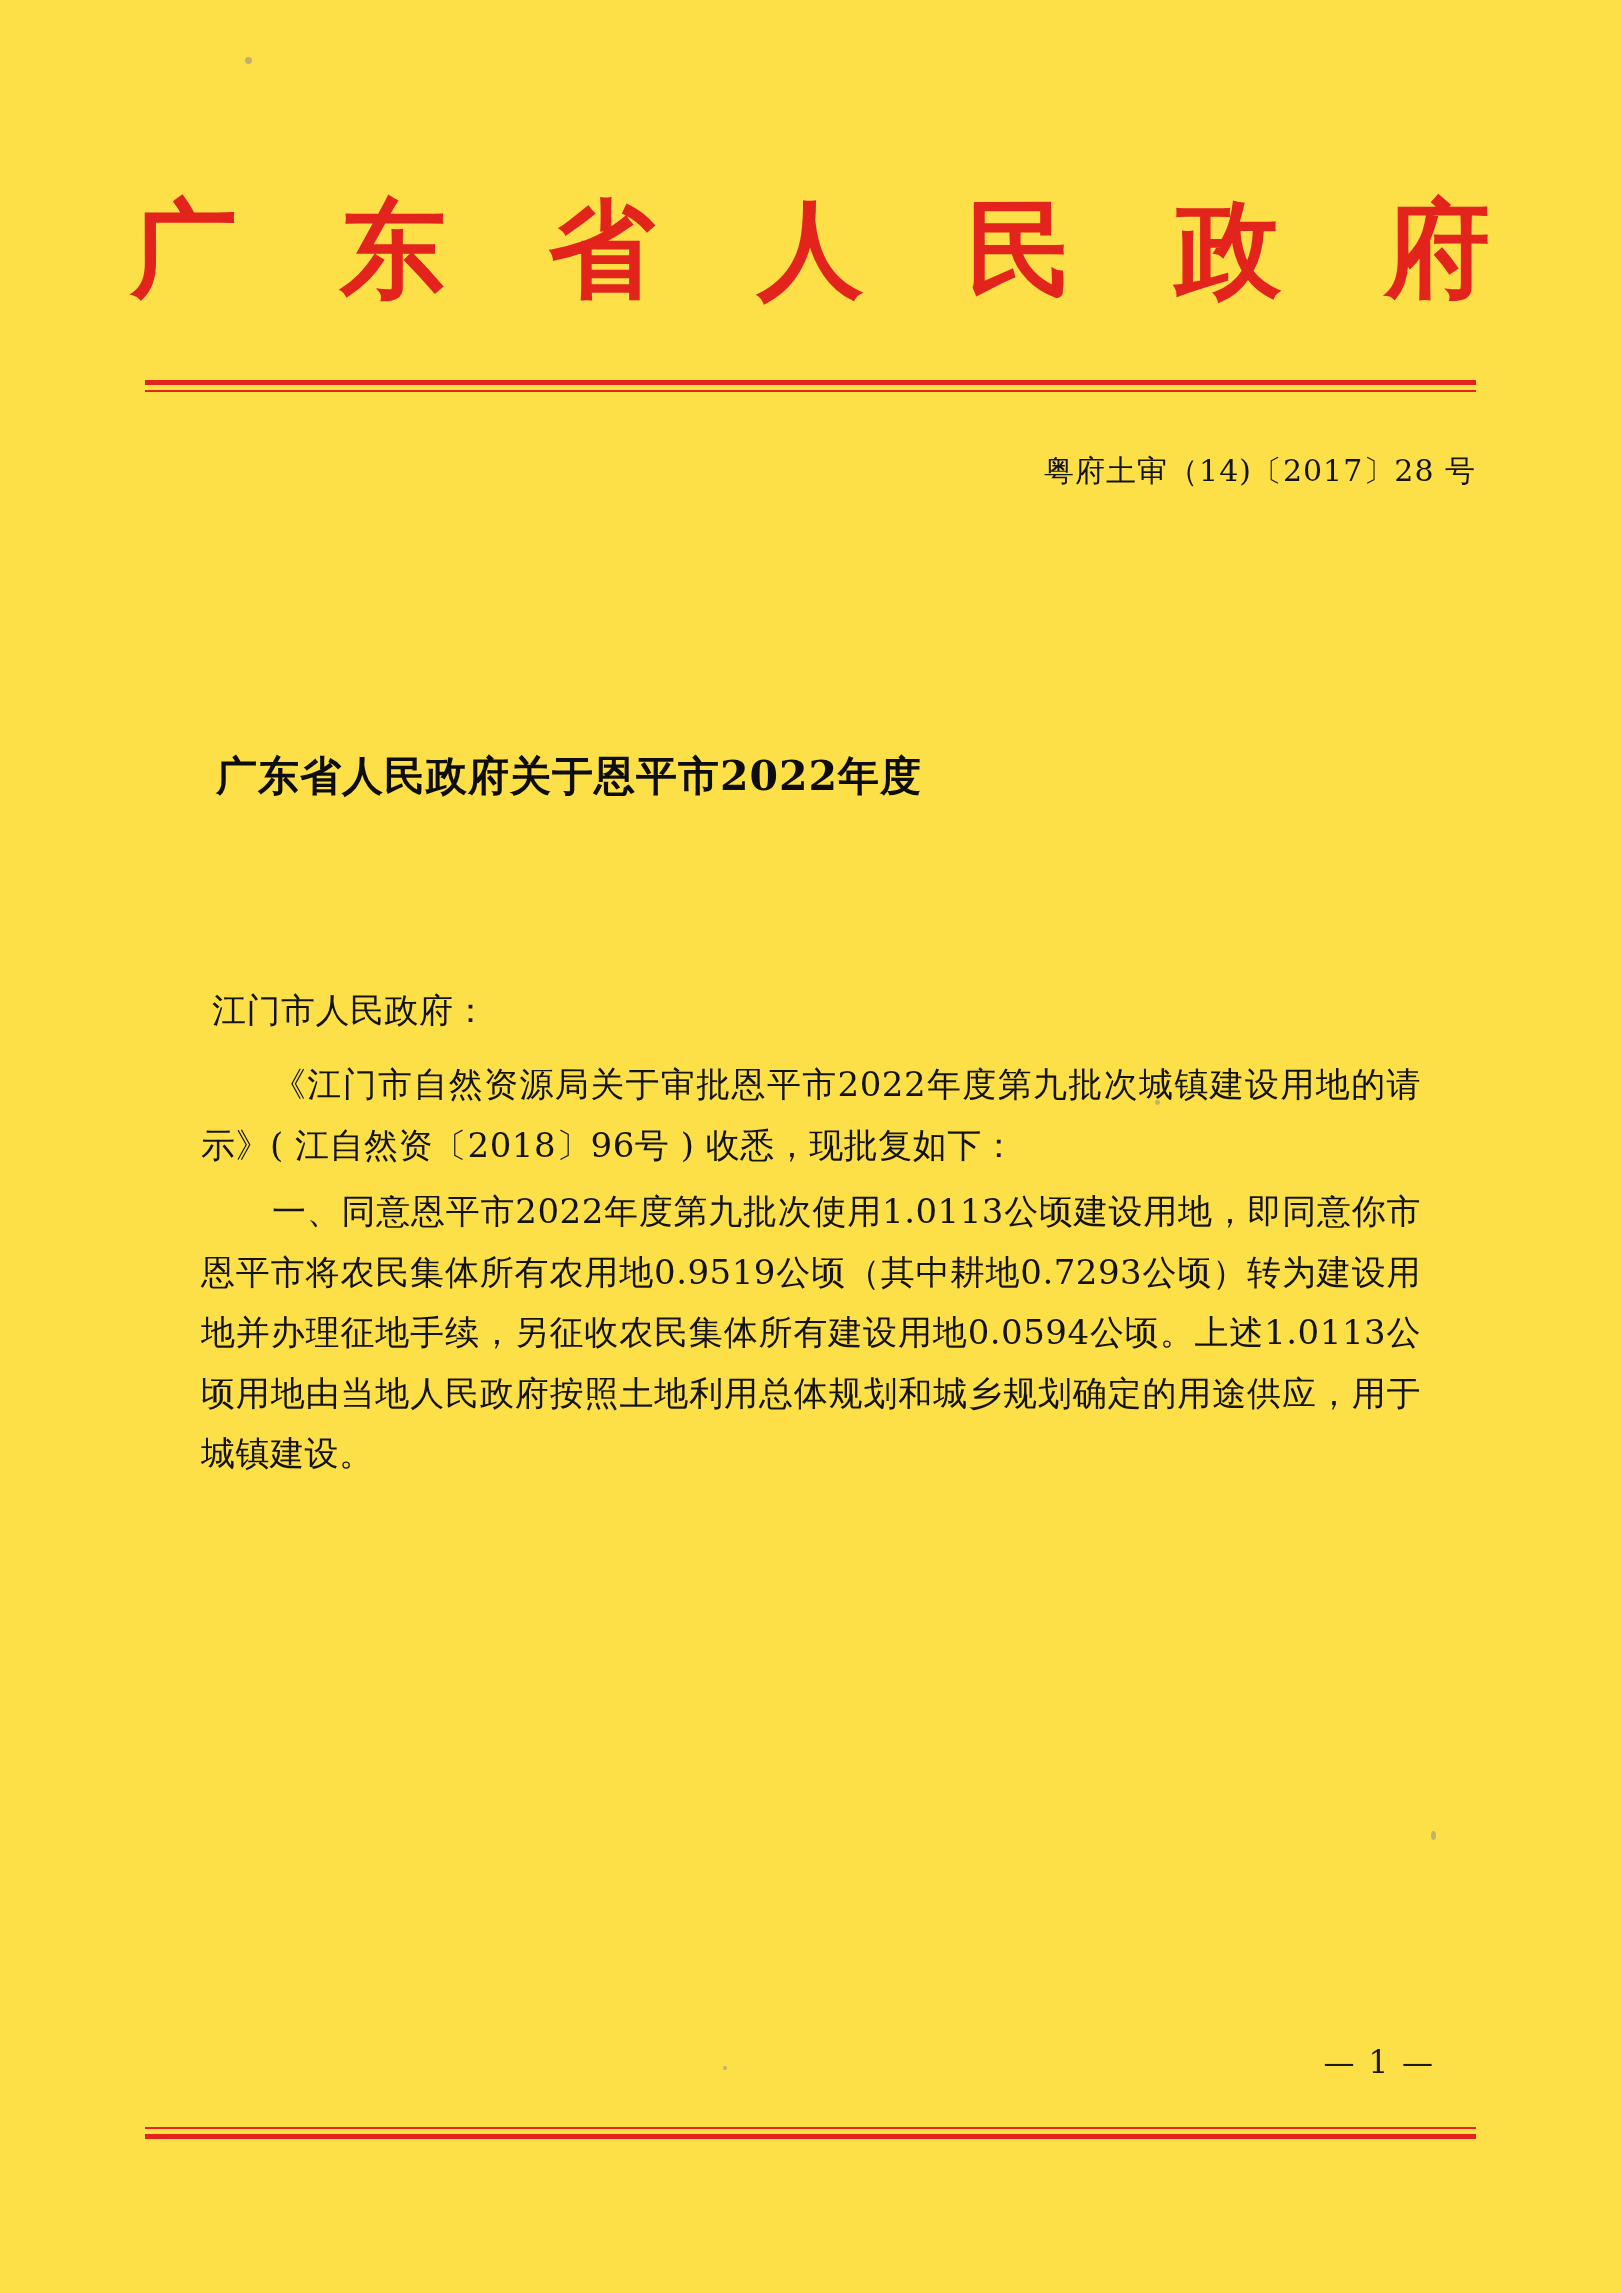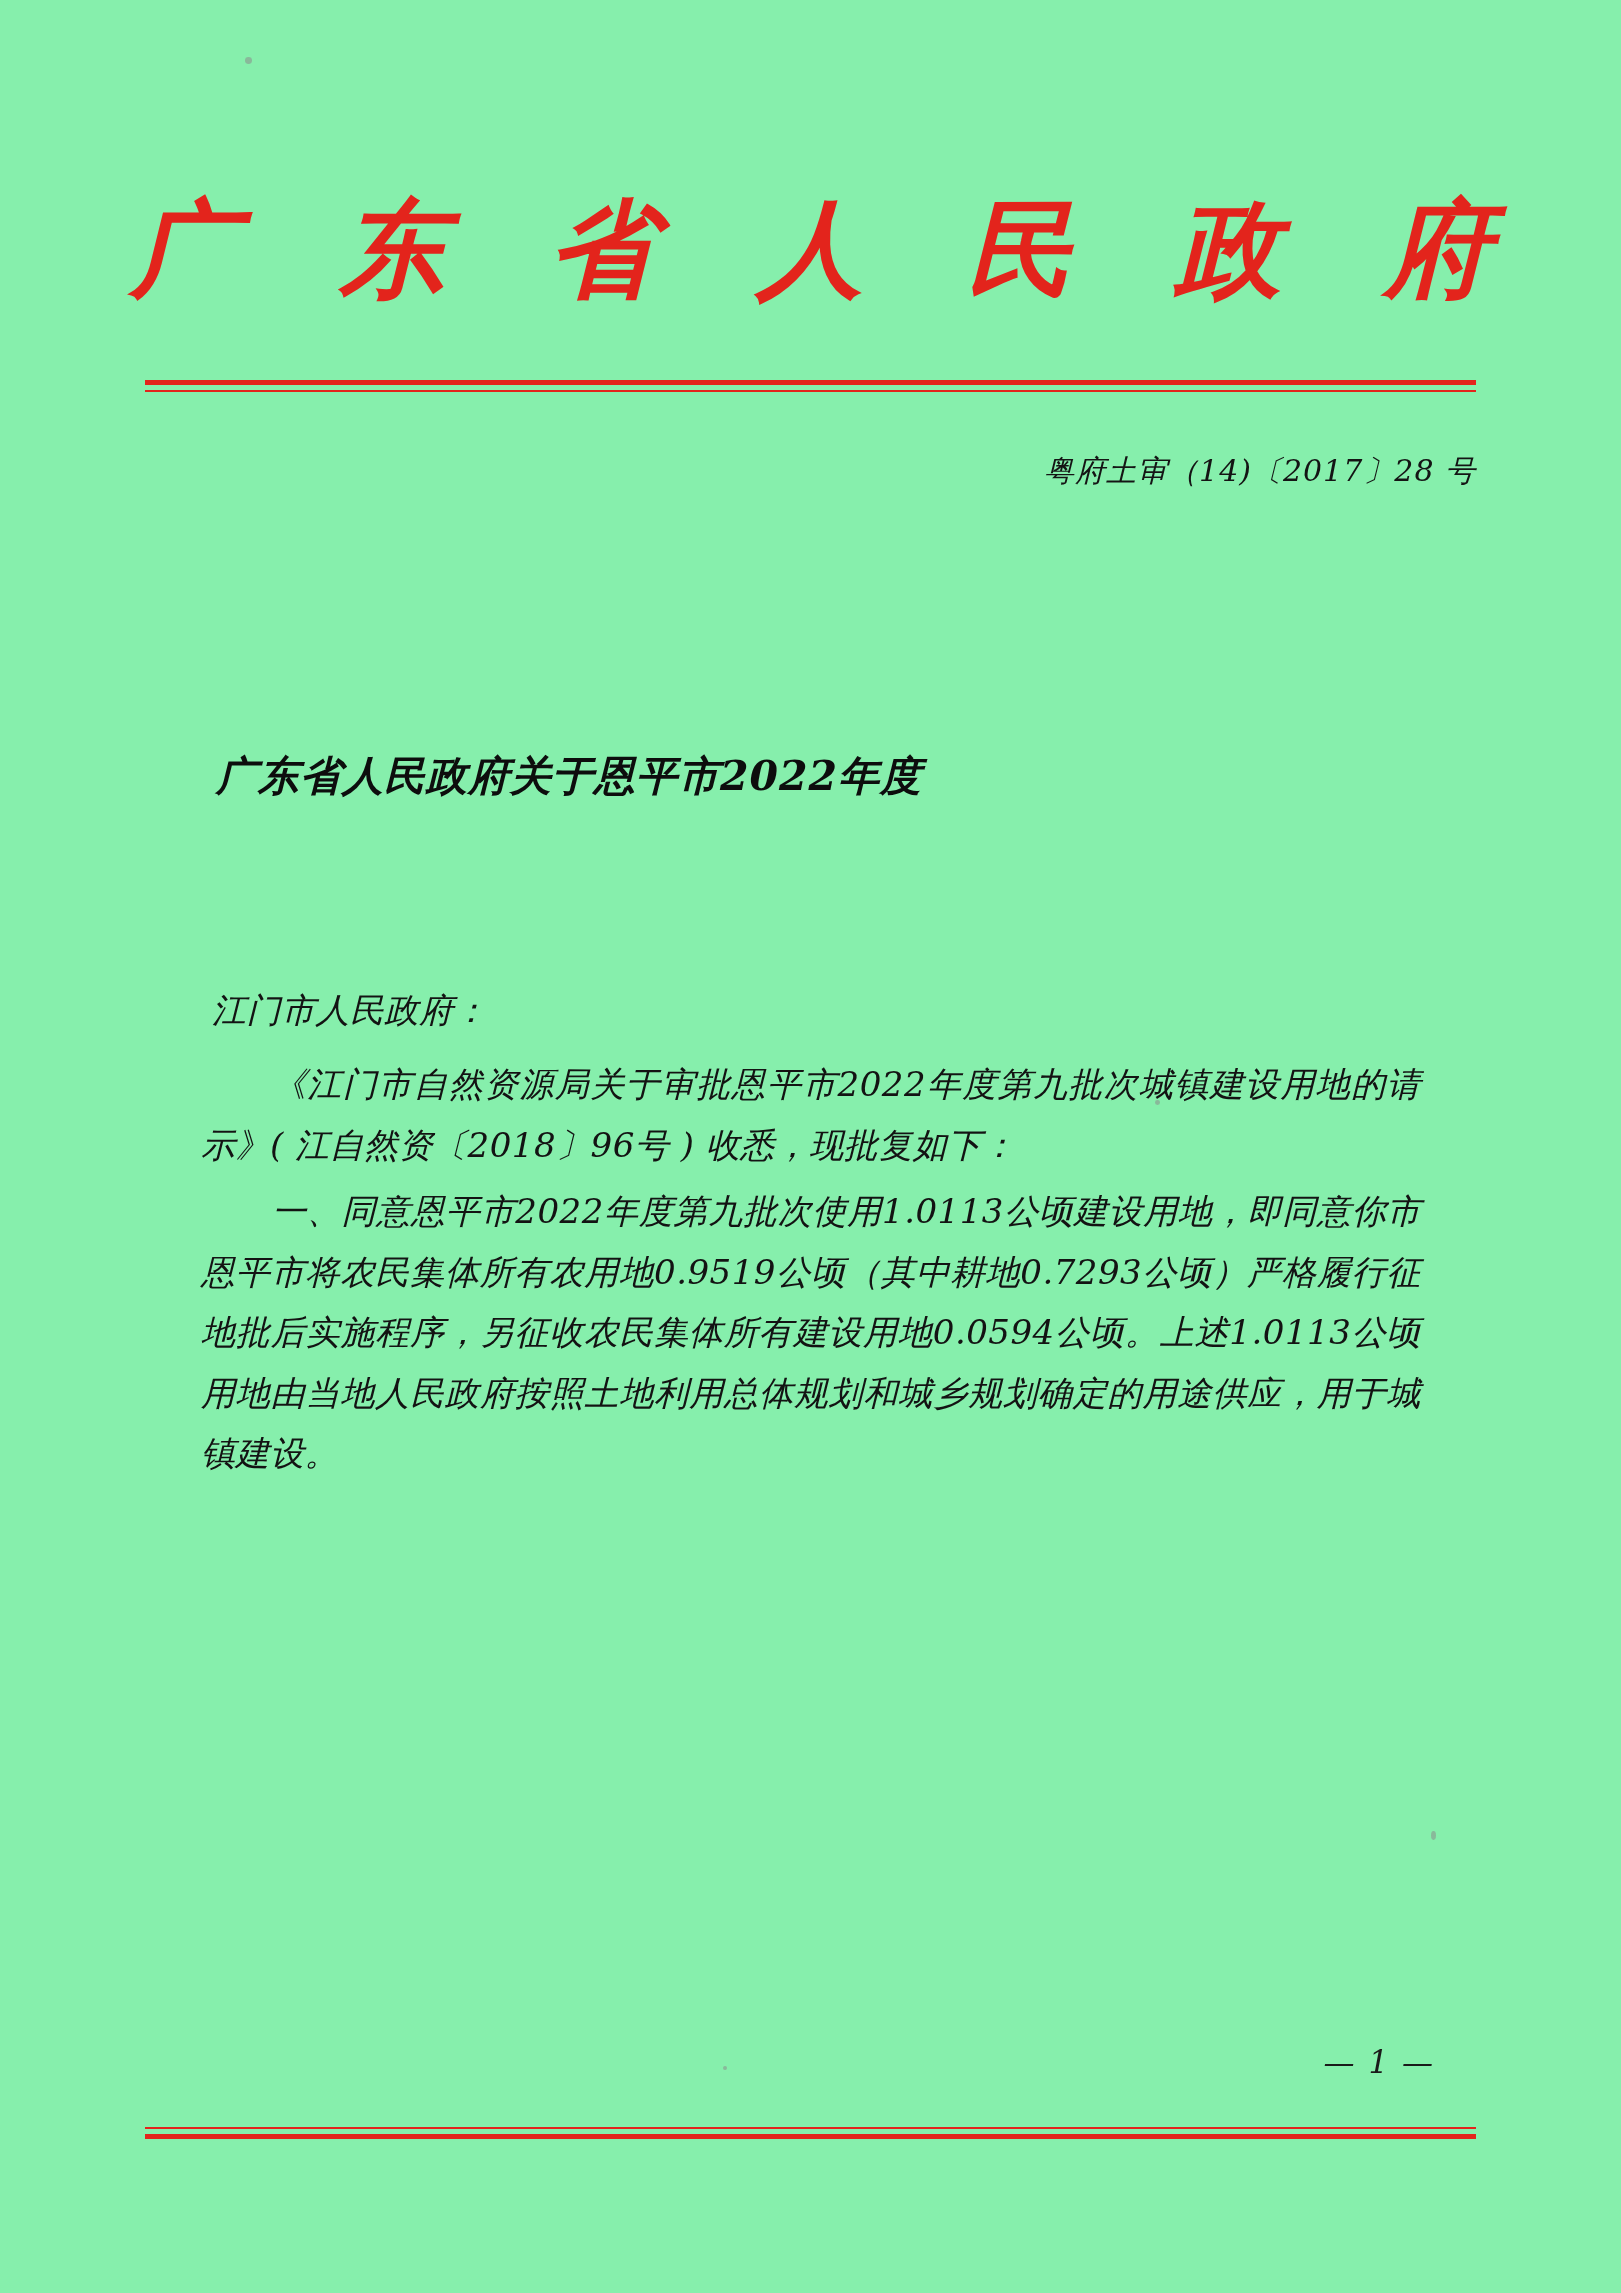--- a/index.html
+++ b/index.html
@@ -17,22 +17,21 @@
     background: #fefefe;
     box-sizing: border-box;
     overflow: hidden;
   }
   .sheet {
     position: absolute;
     left: 0;
     top: 0;
     width: 1621px;
     height: 2294px;
-    background: #86efac;
-    font-style: italic;
+    background: #fde047;
   }
 
   
   .masthead {
     position: absolute;
     left: 0;
     top: 191px;
     width: 1621px;
     text-align: center;
   }
@@ -162,21 +161,21 @@
 
     <div class="docnum">粤府土审（14)〔2017〕28 号</div>
 
     <div class="heading">
       <div>广东省人民政府关于恩平市2022年度</div>
     </div>
 
     <div class="body">
       <p class="salutation">江门市人民政府：</p>
       <p class="indent">《江门市自然资源局关于审批恩平市2022年度第九批次城镇建设用地的请示》( 江自然资〔2018〕96号 ) 收悉，现批复如下：</p>
-      <p class="indent">一、同意恩平市2022年度第九批次使用1.0113公顷建设用地，即同意你市恩平市将农民集体所有农用地0.9519公顷（其中耕地0.7293公顷）严格履行征地批后实施程序，另征收农民集体所有建设用地0.0594公顷。上述1.0113公顷用地由当地人民政府按照土地利用总体规划和城乡规划确定的用途供应，用于城镇建设。</p>
+      <p class="indent">一、同意恩平市2022年度第九批次使用1.0113公顷建设用地，即同意你市恩平市将农民集体所有农用地0.9519公顷（其中耕地0.7293公顷）转为建设用地并办理征地手续，另征收农民集体所有建设用地0.0594公顷。上述1.0113公顷用地由当地人民政府按照土地利用总体规划和城乡规划确定的用途供应，用于城镇建设。</p>
     </div>
 
     <div class="pagenum">— 1 —</div>
 
     <div class="rule-bottom">
       <div class="rule-thin"></div>
       <div class="rule-gap"></div>
       <div class="rule-thick"></div>
     </div>
 

